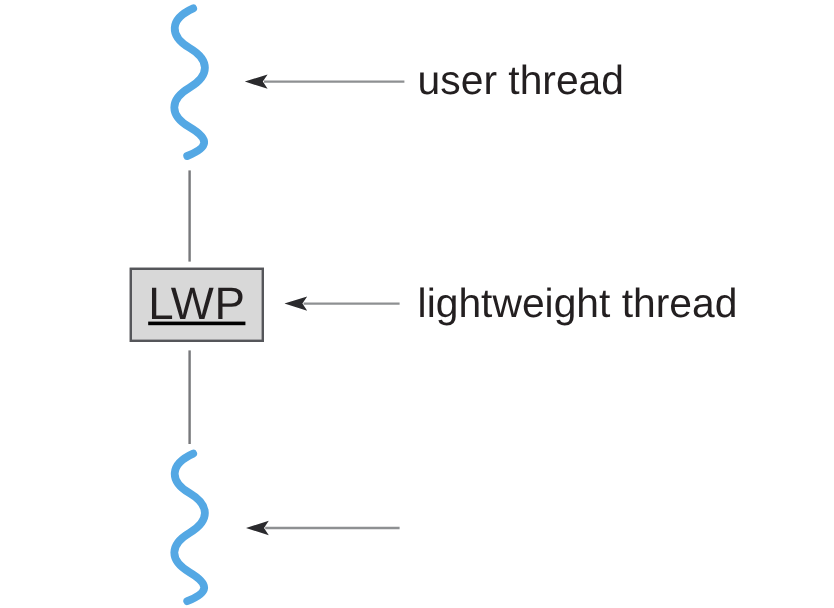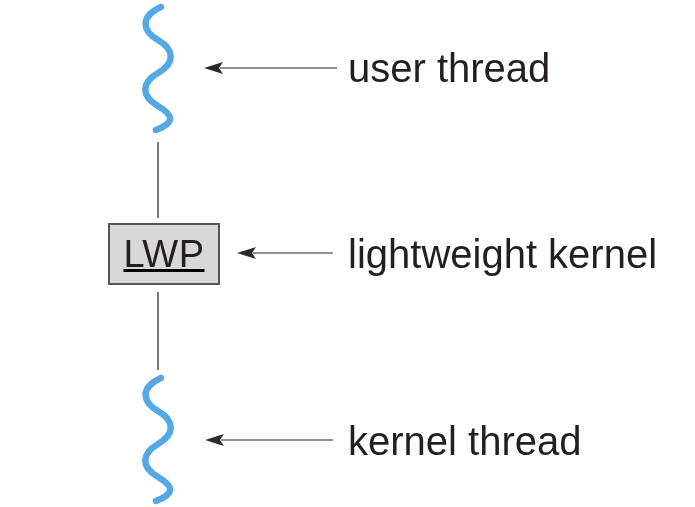--- a/index.html
+++ b/index.html
@@ -50,21 +50,21 @@
     stroke: var(--arrow_line, #8e9092);
     stroke-width: 2;
   }
   .arrow polygon {
     fill: var(--arrow_head, #2a2a2d);
   }
   .label {
     position: absolute;
     left: 348px;
     transform: translateY(-50%);
-    font-size: 40px;
+    font-size: 34px;
     color: var(--text, #231f20);
     white-space: nowrap;
   }
 </style>
 </head>
 <body>
 
 <div class="canvas">
 
   <svg class="squiggle" style="left:136px; top:3px;" width="44" height="132" viewBox="0 0 44 132">
@@ -92,16 +92,15 @@
     <line x1="16" y1="8" x2="96" y2="8"></line>
     <polygon points="0,8 19,2 15,8 19,14"></polygon>
   </svg>
 
   <svg class="arrow" style="left:205px; top:432px;" width="129" height="16" viewBox="0 0 129 16">
     <line x1="16" y1="8" x2="128" y2="8"></line>
     <polygon points="0,8 19,2 15,8 19,14"></polygon>
   </svg>
 
   <div class="label" style="top:68px;">user thread</div>
-  <div class="label" style="top:254px;">lightweight kernel</div>
-  <div class="label" style="top:441px;">kernel thread</div>
+  <div class="label" style="top:254px;">lightweight thread</div>
 
 </div>
 
 </body></html>

